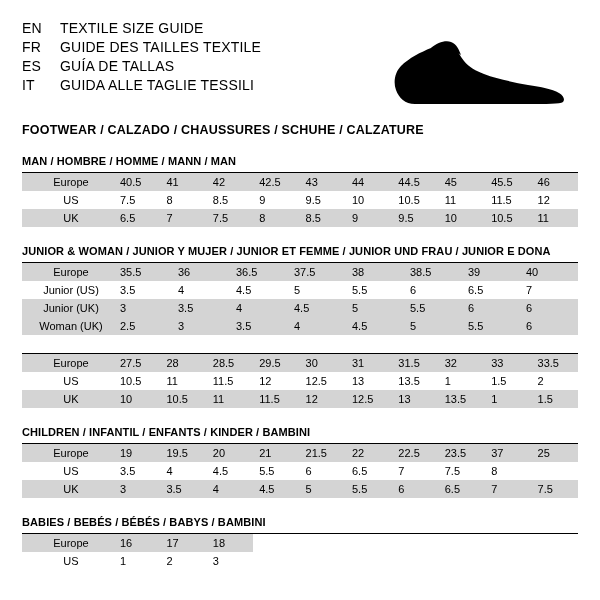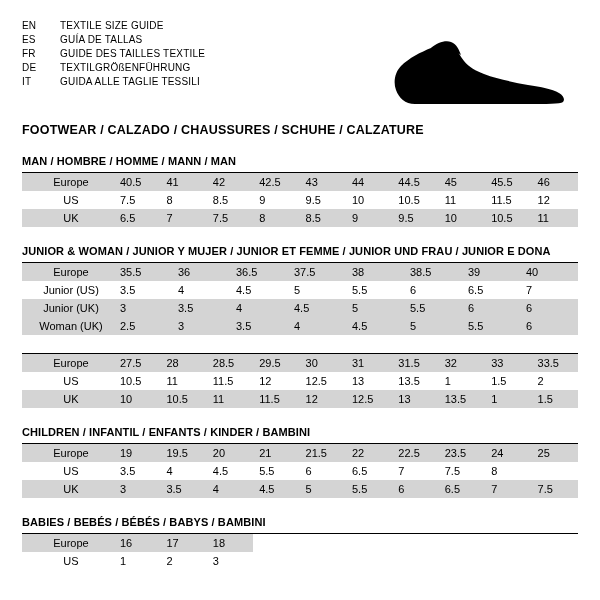--- a/index.html
+++ b/index.html
@@ -22,21 +22,21 @@
     padding: 18px 22px 0 22px;
   }
 
   
   .header {
     position: relative;
     height: 92px;
   }
   .lang-table {
     border-collapse: collapse;
-    font-size: 10px;
+    font-size: 14px;
     letter-spacing: 0.2px;
   }
   .lang-table td {
     padding: 1.5px 0;
     vertical-align: top;
     white-space: nowrap;
   }
   .lang-code {
     width: 38px;
     font-weight: normal;
@@ -113,30 +113,26 @@
 <div class="page">
 
   <div class="header">
     <table class="lang-table">
       <tbody>
         <tr>
           <td class="lang-code">EN</td>
           <td class="lang-text">TEXTILE SIZE GUIDE</td>
         </tr>
         <tr>
+          <td class="lang-code">FR</td>
+          <td class="lang-text">GUIDE DES TAILLES TEXTILE</td>
+        </tr>
+        <tr>
           <td class="lang-code">ES</td>
           <td class="lang-text">GUÍA DE TALLAS</td>
-        </tr>
-        <tr>
-          <td class="lang-code">FR</td>
-          <td class="lang-text">GUIDE DES TAILLES TEXTILE</td>
-        </tr>
-        <tr>
-          <td class="lang-code">DE</td>
-          <td class="lang-text">TEXTILGRÖßENFÜHRUNG</td>
         </tr>
         <tr>
           <td class="lang-code">IT</td>
           <td class="lang-text">GUIDA ALLE TAGLIE TESSILI</td>
         </tr>
       </tbody>
     </table>
 
     <div class="shoe-art">
       <svg viewBox="0 0 185 70" width="185" height="70" aria-hidden="true">
@@ -307,21 +303,21 @@
         <tr class="shaded">
           <td class="rowlabel">Europe</td>
           <td class="val">19</td>
           <td class="val">19.5</td>
           <td class="val">20</td>
           <td class="val">21</td>
           <td class="val">21.5</td>
           <td class="val">22</td>
           <td class="val">22.5</td>
           <td class="val">23.5</td>
-          <td class="val">24</td>
+          <td class="val">37</td>
           <td class="val">25</td>
         </tr>
         <tr class="plain">
           <td class="rowlabel">US</td>
           <td class="val">3.5</td>
           <td class="val">4</td>
           <td class="val">4.5</td>
           <td class="val">5.5</td>
           <td class="val">6</td>
           <td class="val">6.5</td>

